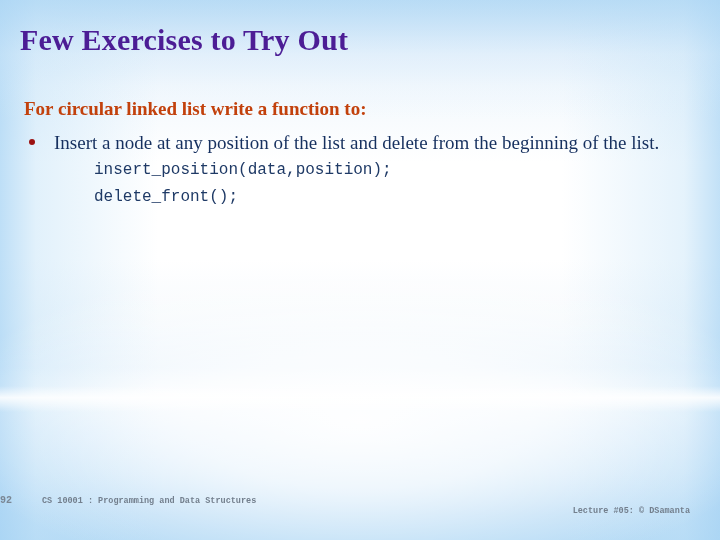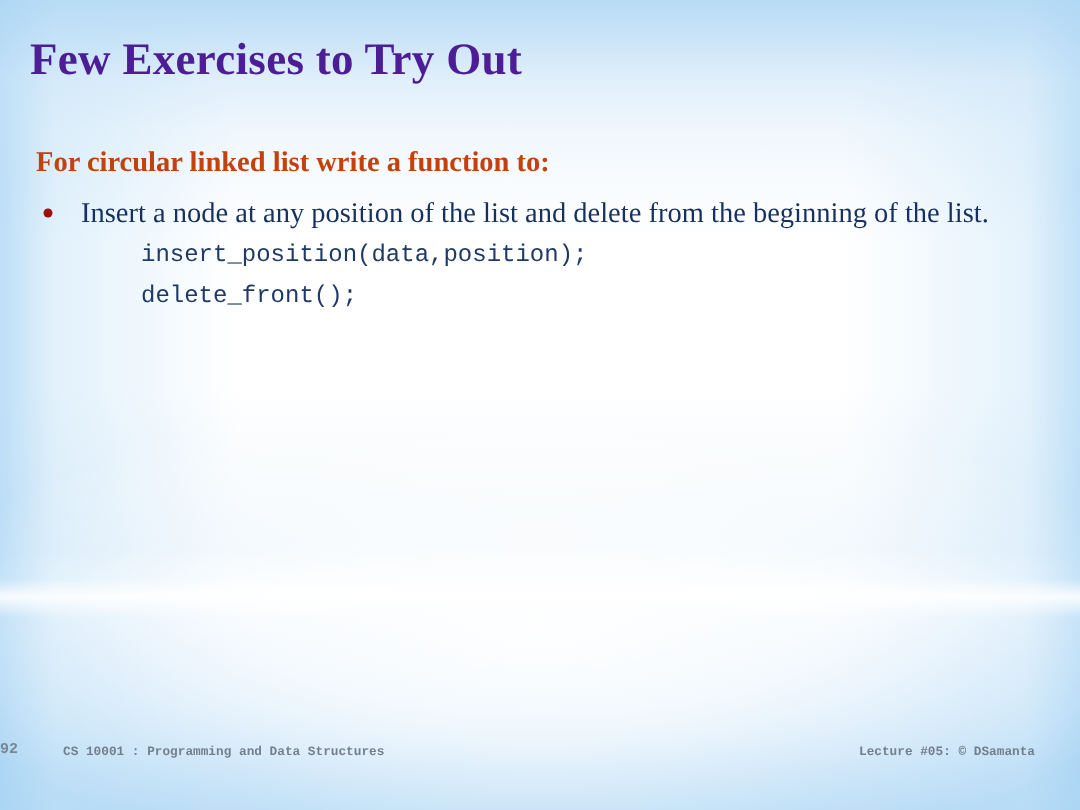--- a/index.html
+++ b/index.html
@@ -189,21 +189,21 @@
     left: 0;
     right: 0;
     top: 0;
     text-align: left;
     font-size: 10px;
     color: #7a8694;
   }
   .footer-right {
     position: absolute;
     right: 30px;
-    top: 0;
+    top: 10px;
     white-space: nowrap;
   }
 </style>
 </head>
 <body>
 
 <div class="slide">
 
   <div class="bg-base"></div>
   <div class="bg-side-left"></div>

